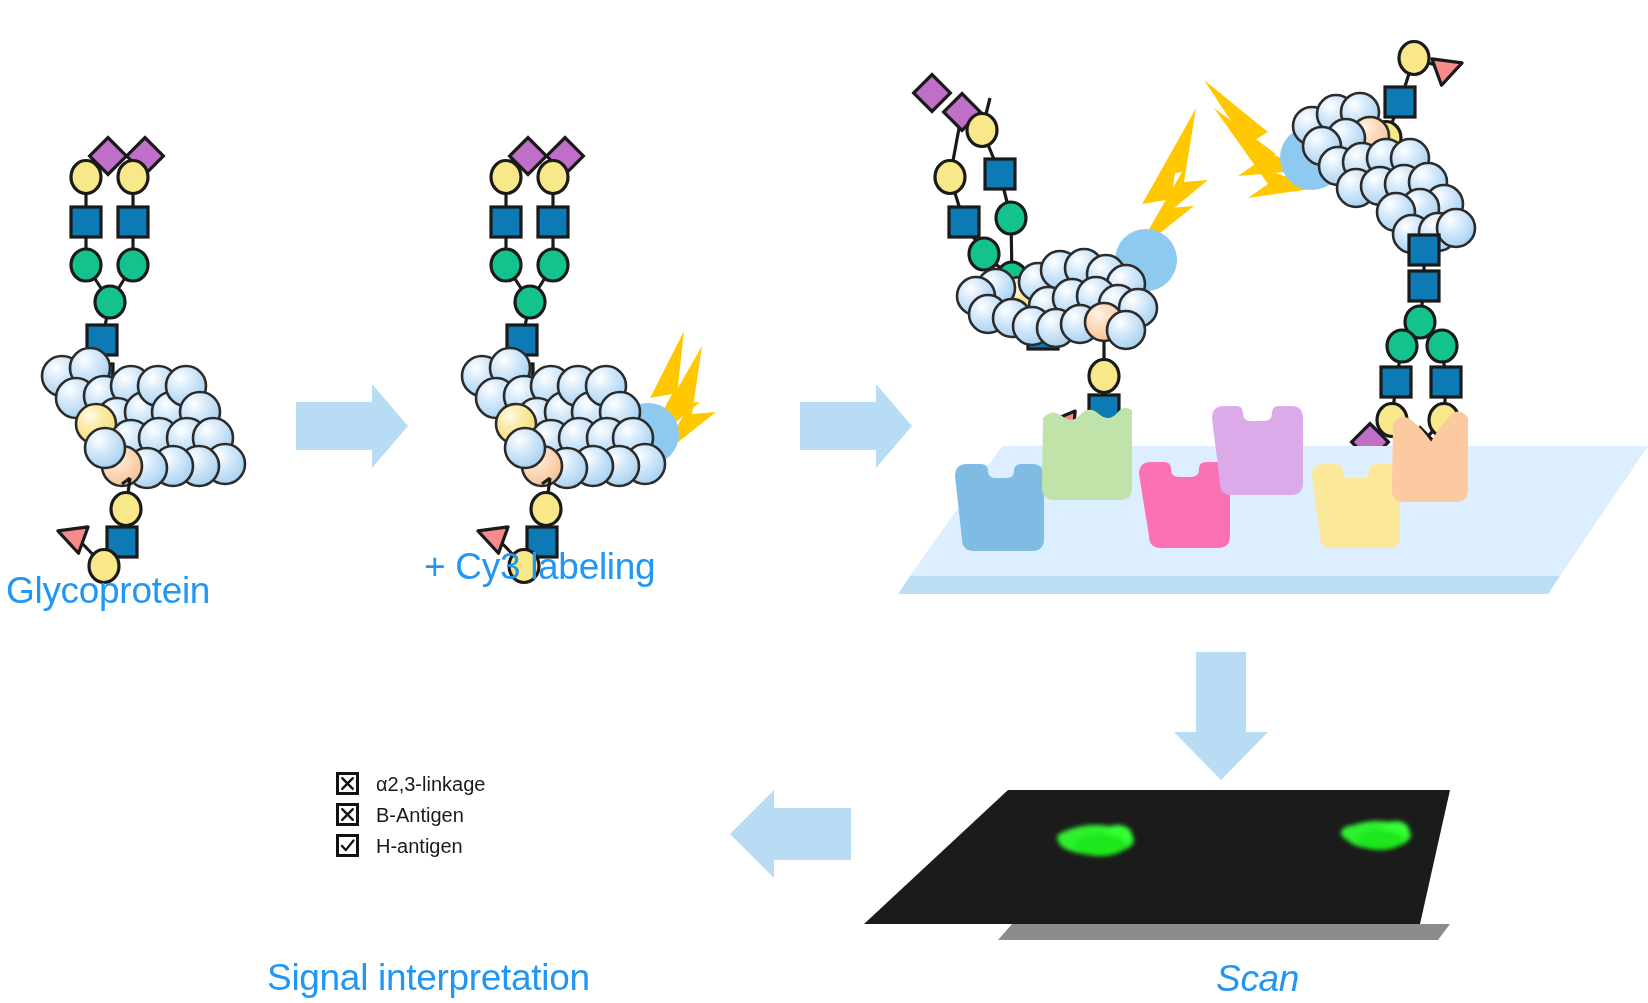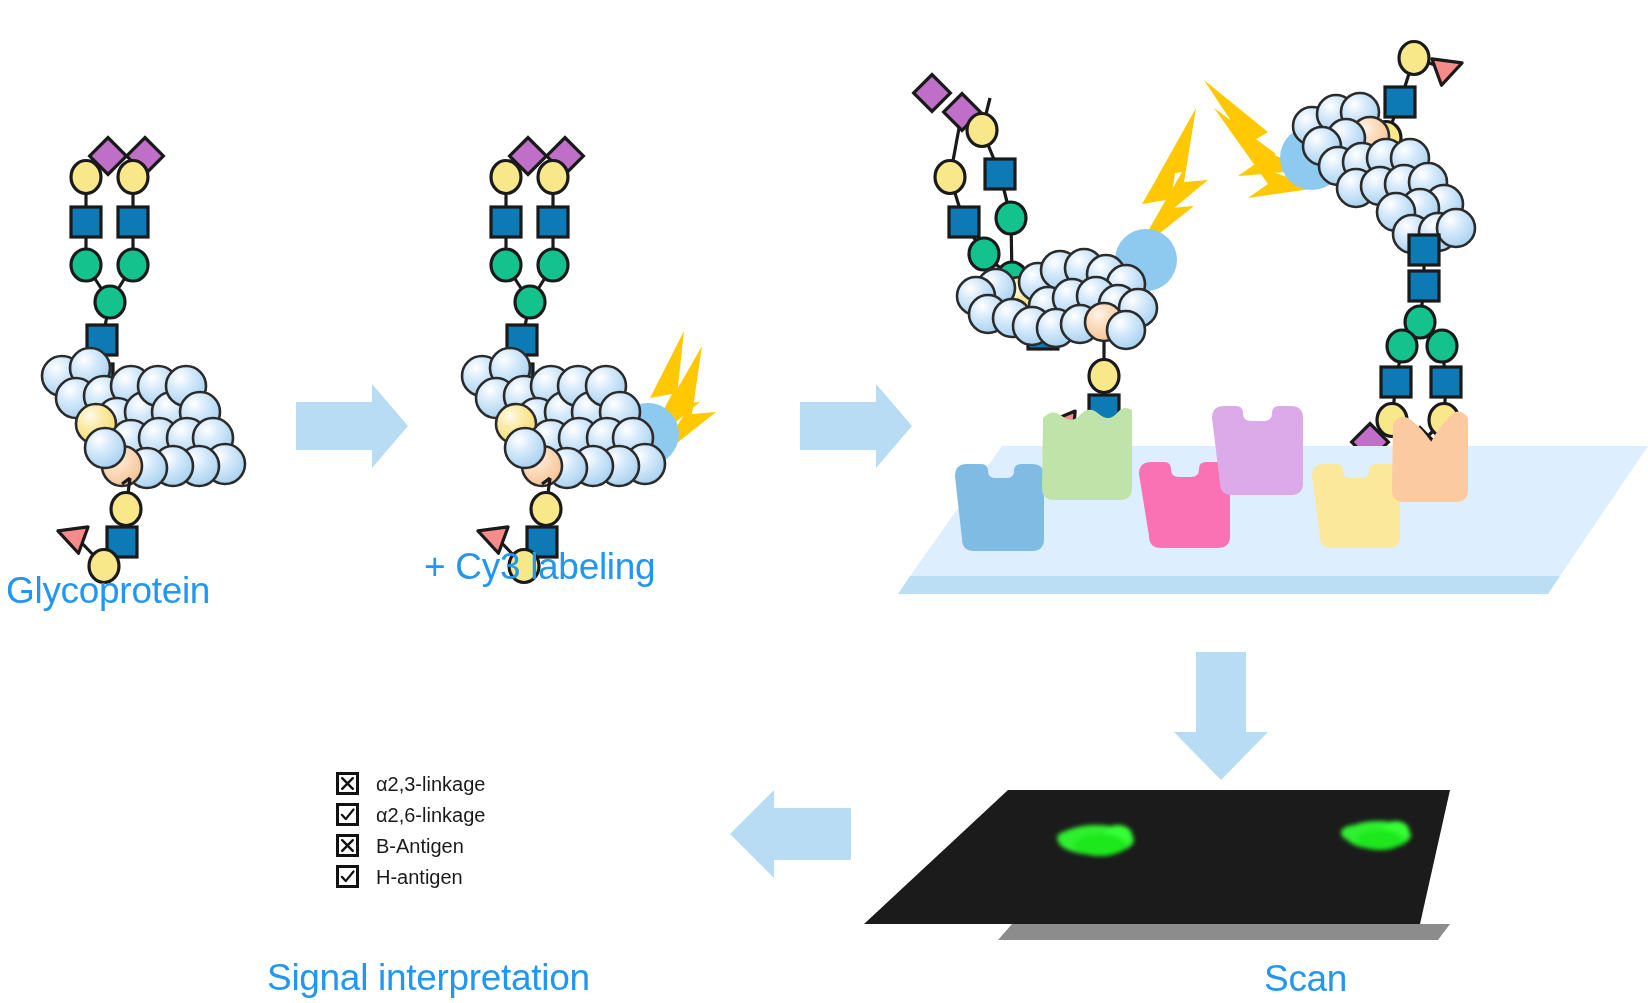--- a/index.html
+++ b/index.html
@@ -34,21 +34,21 @@
     color: #2196f3;
     font-family: "Liberation Sans", sans-serif;
     font-size: 37px;
     font-weight: 400;
     white-space: nowrap;
     letter-spacing: -0.3px;
   }
   #cap-glycoprotein { left: 6px;   top: 524px; }
   #cap-cy3          { left: 424px; top: 500px; }
   #cap-lectin       { left: 1104px;top: 548px; }
-  #cap-scan         { left: 1264px;top: 912px; }
+  #cap-scan         { left: 1216px;top: 912px; font-style: italic; }
   #cap-signal       { left: 267px; top: 911px; text-align: right; }
 
   #checklist {
     position: absolute;
     left: 336px;
     top: 722px;
     width: 330px;
   }
   .check-row {
     display: flex;
@@ -494,28 +494,20 @@
         <span class="check-box">
           <svg viewBox="0 0 24 24" aria-hidden="true">
             <path d="M4.5 4.5 L19.5 19.5 M19.5 4.5 L4.5 19.5" stroke="#111" stroke-width="3.4" stroke-linecap="round" fill="none"></path>
           </svg>
         </span>
         <span class="check-label">α2,3-linkage</span>
       </div>
       <div class="check-row">
         <span class="check-box">
           <svg viewBox="0 0 24 24" aria-hidden="true">
-            <path d="M4 12.5 L9.5 18.5 L20.5 5" stroke="#111" stroke-width="3.2" stroke-linecap="round" stroke-linejoin="round" fill="none"></path>
-          </svg>
-        </span>
-        <span class="check-label">α2,6-linkage</span>
-      </div>
-      <div class="check-row">
-        <span class="check-box">
-          <svg viewBox="0 0 24 24" aria-hidden="true">
             <path d="M4.5 4.5 L19.5 19.5 M19.5 4.5 L4.5 19.5" stroke="#111" stroke-width="3.4" stroke-linecap="round" fill="none"></path>
           </svg>
         </span>
         <span class="check-label">B-Antigen</span>
       </div>
       <div class="check-row">
         <span class="check-box">
           <svg viewBox="0 0 24 24" aria-hidden="true">
             <path d="M4 12.5 L9.5 18.5 L20.5 5" stroke="#111" stroke-width="3.2" stroke-linecap="round" stroke-linejoin="round" fill="none"></path>
           </svg>

